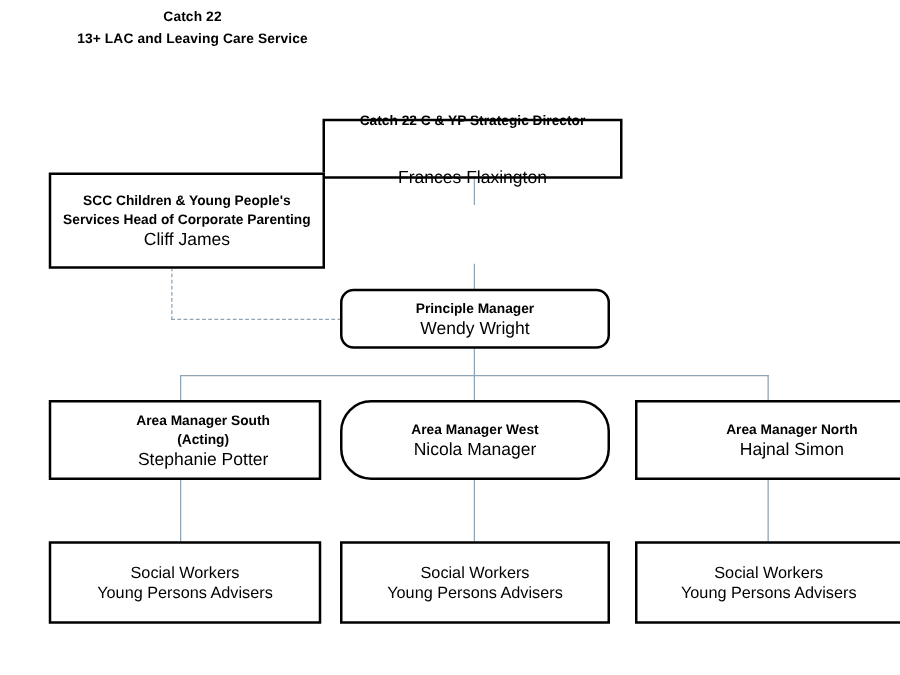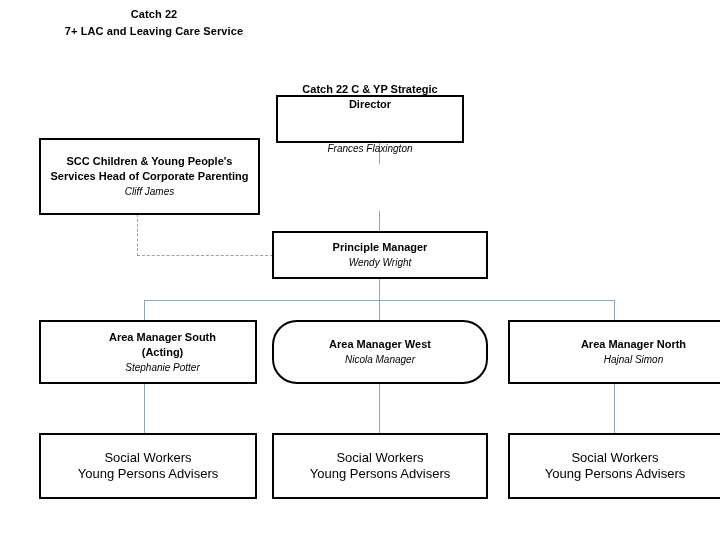--- a/index.html
+++ b/index.html
@@ -56,45 +56,44 @@
     text-align: center;
     z-index: 3;
   }
   .node-title {
     font-size: 11px;
     font-weight: bold;
     line-height: 15px;
     padding: 0 4px;
   }
   .node-sub {
-    font-size: 10px;
+    font-size: 14px;
     font-weight: normal;
     line-height: 15px;
     padding: 0 4px;
-    font-style: italic;
   }
   .node-plain {
     font-size: 13px;
     font-weight: normal;
     line-height: 16px;
     padding: 0 4px;
   }
 
   
   #box-strategic-director {
-    left: 252px; top: 95px; width: 188px; height: 48px; gap: 29px;
+    left: 234px; top: 95px; width: 240px; height: 48px; gap: 29px;
   }
   #box-scc-head {
     left: 15px; top: 138px; width: 221px; height: 77px;
   }
   #box-operational-director {
     left: 248px; top: 163px; width: 216px; height: 49px;
   }
   #box-principle-manager {
-    left: 248px; top: 231px; width: 216px; height: 48px;
+    left: 248px; top: 231px; width: 216px; height: 48px; border-radius: 11px;
   }
   #box-area-manager-south {
     left: 15px; top: 320px; width: 218px; height: 64px; padding-left: 29px;
   }
   #box-area-manager-west {
     left: 248px; top: 320px; width: 216px; height: 64px; border-radius: 25px;
   }
   #box-area-manager-north {
     left: 484px; top: 320px; width: 214px; height: 64px; padding-left: 37px;
   }
@@ -168,21 +167,21 @@
     left: 113px; top: 255px; width: 136px;
   }
 </style>
 </head>
 <body>
 
 <div id="chart-root">
 
   <div class="title-block">
     <div class="title-line title-line-1">Catch 22</div>
-    <div class="title-line title-line-2">7+ LAC and Leaving Care Service</div>
+    <div class="title-line title-line-2">13+ LAC and Leaving Care Service</div>
   </div>
 
   <div class="connector conn-v" id="conn-strategic-to-operational"></div>
   <div class="connector conn-v" id="conn-operational-to-principle"></div>
   <div class="connector conn-v" id="conn-principle-to-bus"></div>
   <div class="connector conn-h" id="conn-bus-horizontal"></div>
   <div class="connector conn-v" id="conn-bus-drop-south"></div>
   <div class="connector conn-v" id="conn-bus-drop-west"></div>
   <div class="connector conn-v" id="conn-bus-drop-north"></div>
   <div class="connector conn-v" id="conn-south-to-staff"></div>

